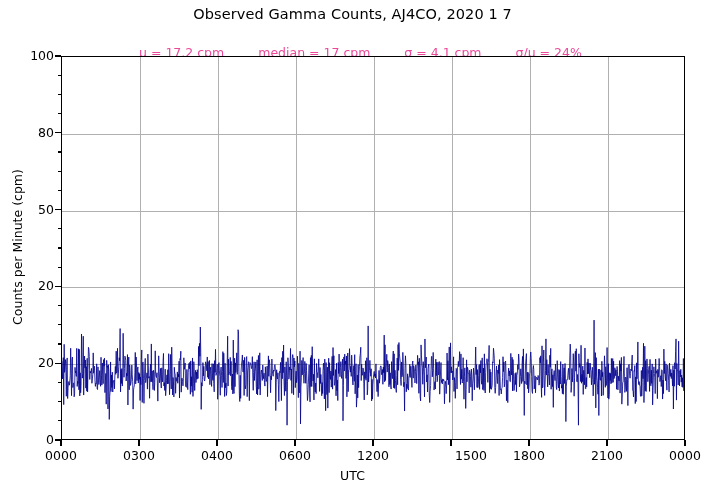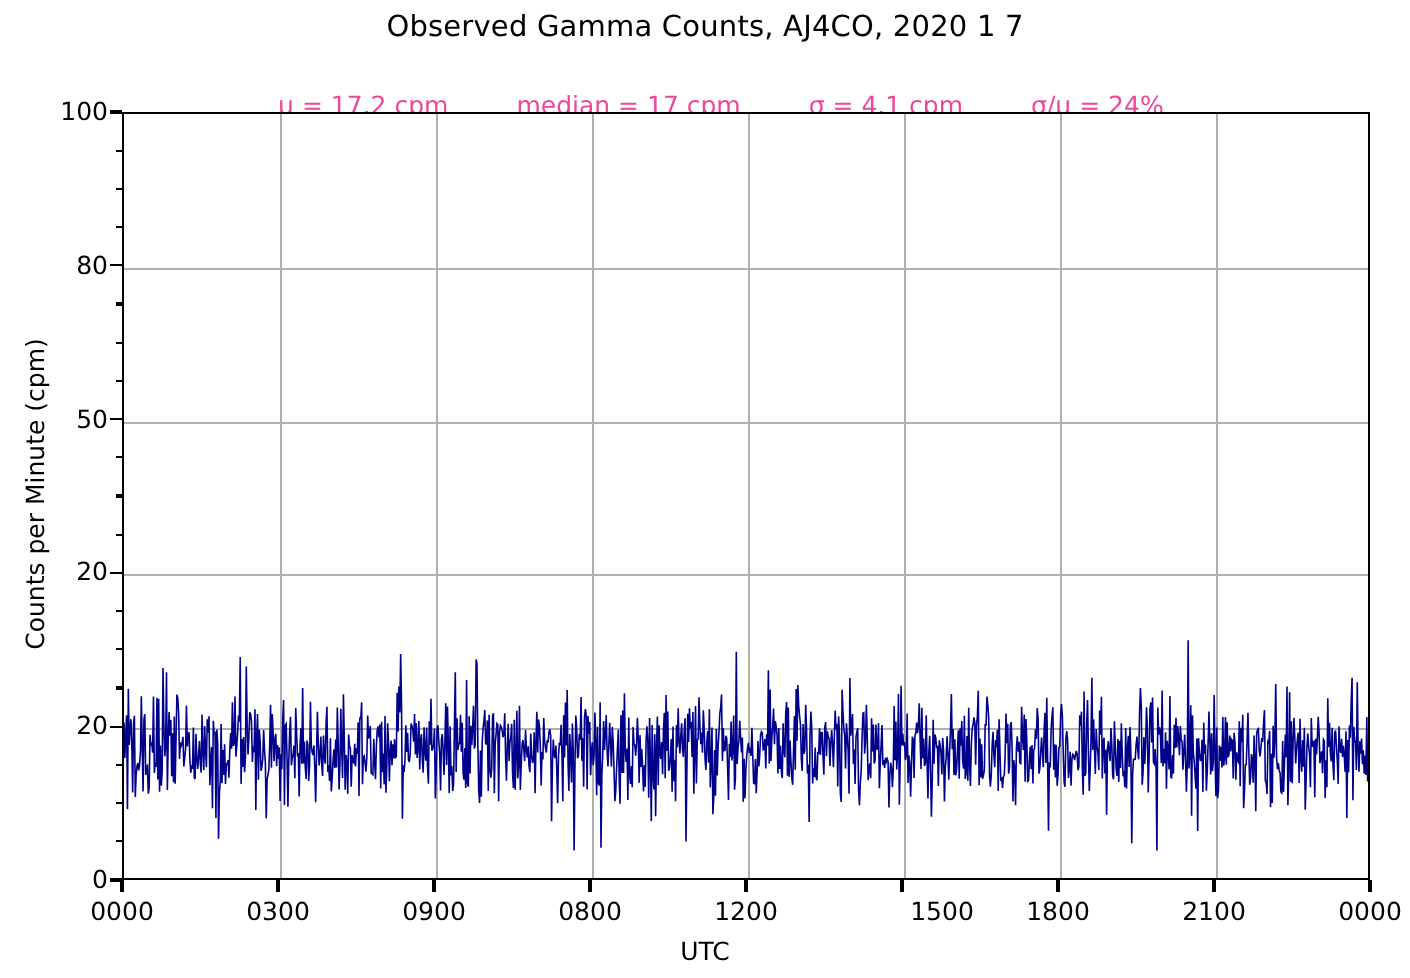--- a/index.html
+++ b/index.html
@@ -212,23 +212,23 @@
       <div class="ytick-minor" style="top: 113px;"></div>
       <div class="ytick-minor" style="top: 93.8px;"></div>
       <div class="ytick-minor" style="top: 74.6px;"></div>
     </div>
   <div id="x-ticks">
       <div class="xtick-major" style="left: 60.4px;"></div>
       <div class="xtick-label" style="left: 61px;">0000</div>
       <div class="xtick-major" style="left: 138.4px;"></div>
       <div class="xtick-label" style="left: 139px;">0300</div>
       <div class="xtick-major" style="left: 216.4px;"></div>
-      <div class="xtick-label" style="left: 217px;">0900</div>
+      <div class="xtick-label" style="left: 217px;">0400</div>
       <div class="xtick-major" style="left: 294.4px;"></div>
-      <div class="xtick-label" style="left: 295px;">0800</div>
+      <div class="xtick-label" style="left: 295px;">0600</div>
       <div class="xtick-major" style="left: 372.4px;"></div>
       <div class="xtick-label" style="left: 373px;">1200</div>
       <div class="xtick-major" style="left: 450.4px;"></div>
       <div class="xtick-label" style="left: 471px;">1500</div>
       <div class="xtick-major" style="left: 528.4px;"></div>
       <div class="xtick-label" style="left: 529px;">1800</div>
       <div class="xtick-major" style="left: 606.4px;"></div>
       <div class="xtick-label" style="left: 607px;">2100</div>
       <div class="xtick-major" style="left: 684.4px;"></div>
       <div class="xtick-label" style="left: 685px;">0000</div>

